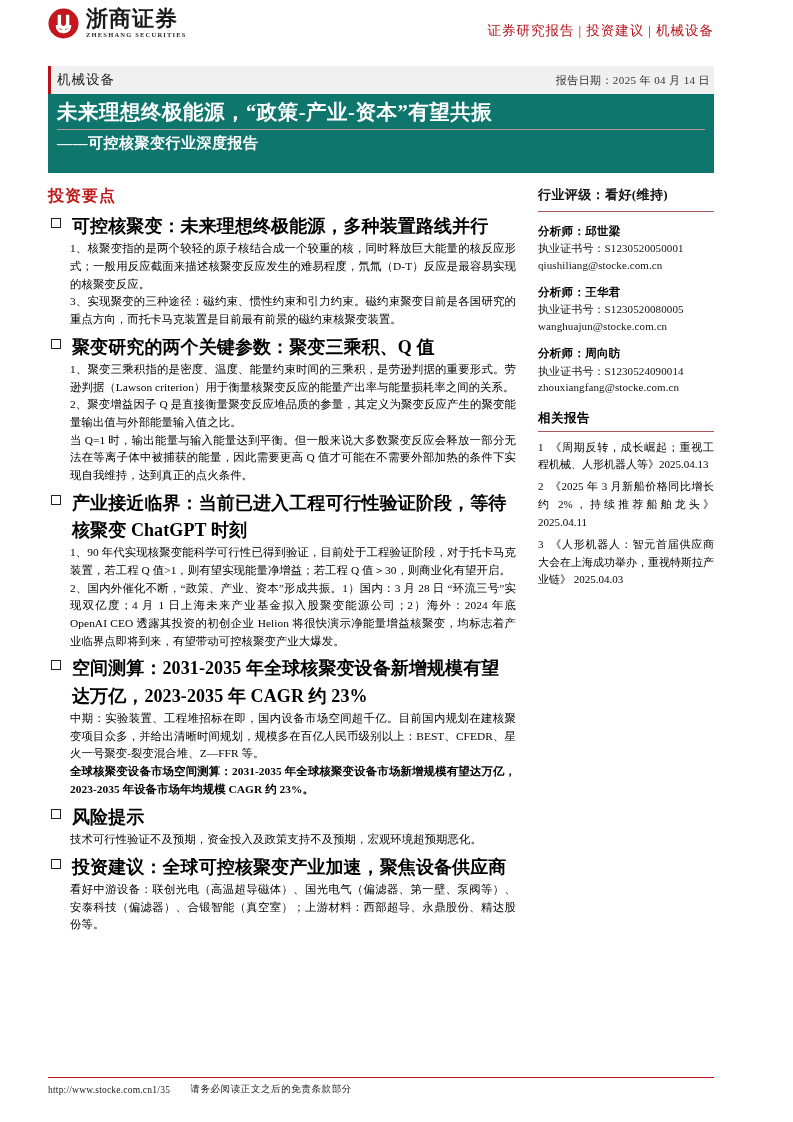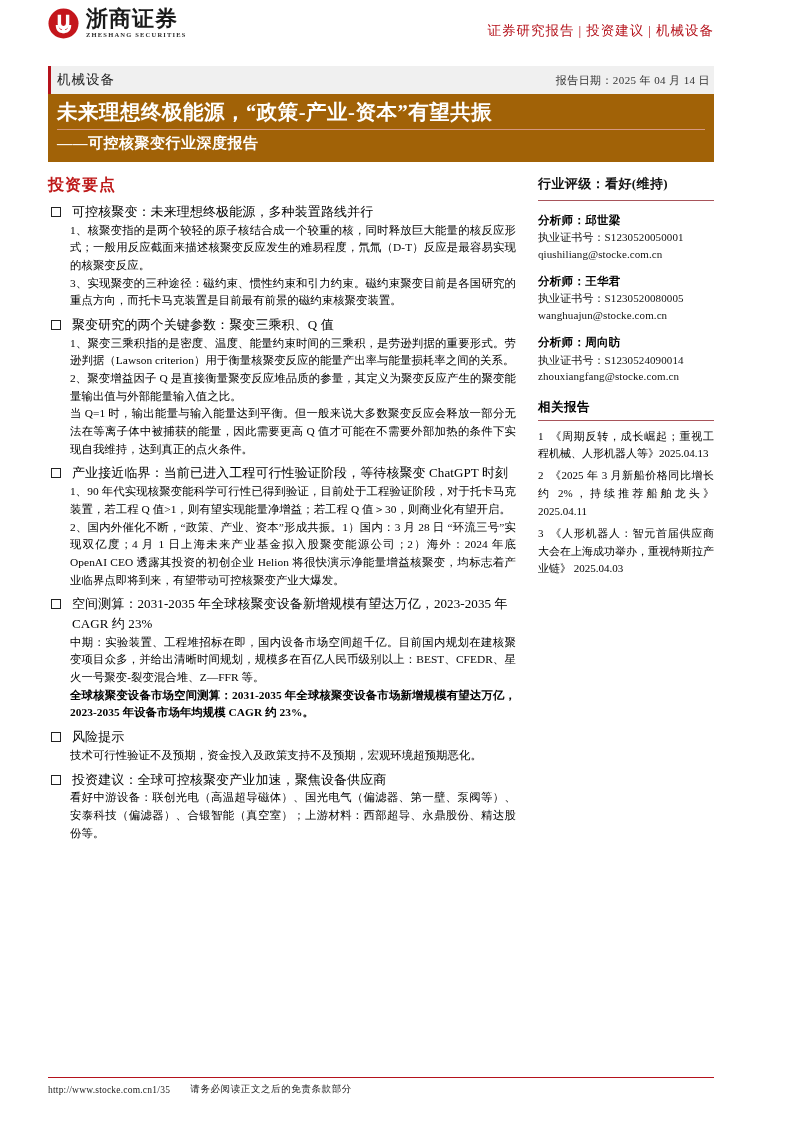--- a/index.html
+++ b/index.html
@@ -99,23 +99,23 @@
   }
   .report-date {
     font-size: 11px;
     color: #333333;
     padding-right: 4px;
     letter-spacing: 0.4px;
   }
 
   
   .title-block {
-    background: #a16207;
+    background: #0f766e;
     color: #ffffff;
-    padding: 5px 9px 7px 9px;
+    padding: 5px 9px 18px 9px;
   }
   .main-title {
     font-size: 20.5px;
     font-weight: bold;
     letter-spacing: 0.5px;
     line-height: 1.3;
     white-space: nowrap;
   }
   .title-rule {
     height: 1px;
@@ -161,22 +161,22 @@
     margin-top: 5px;
   }
   .bullet-box {
     flex: 0 0 auto;
     width: 8px;
     height: 8px;
     border: 1.1px solid #222;
     margin: 5px 11px 0 3px;
   }
   .bullet-title {
-    font-size: 13px;
-    font-weight: normal;
+    font-size: 18px;
+    font-weight: bold;
     line-height: 1.52;
     letter-spacing: 0.1px;
     flex: 1 1 auto;
   }
   .para {
     font-size: 11.4px;
     line-height: 1.55;
     text-align: justify;
     margin-left: 22px;
     letter-spacing: 0.05px;

